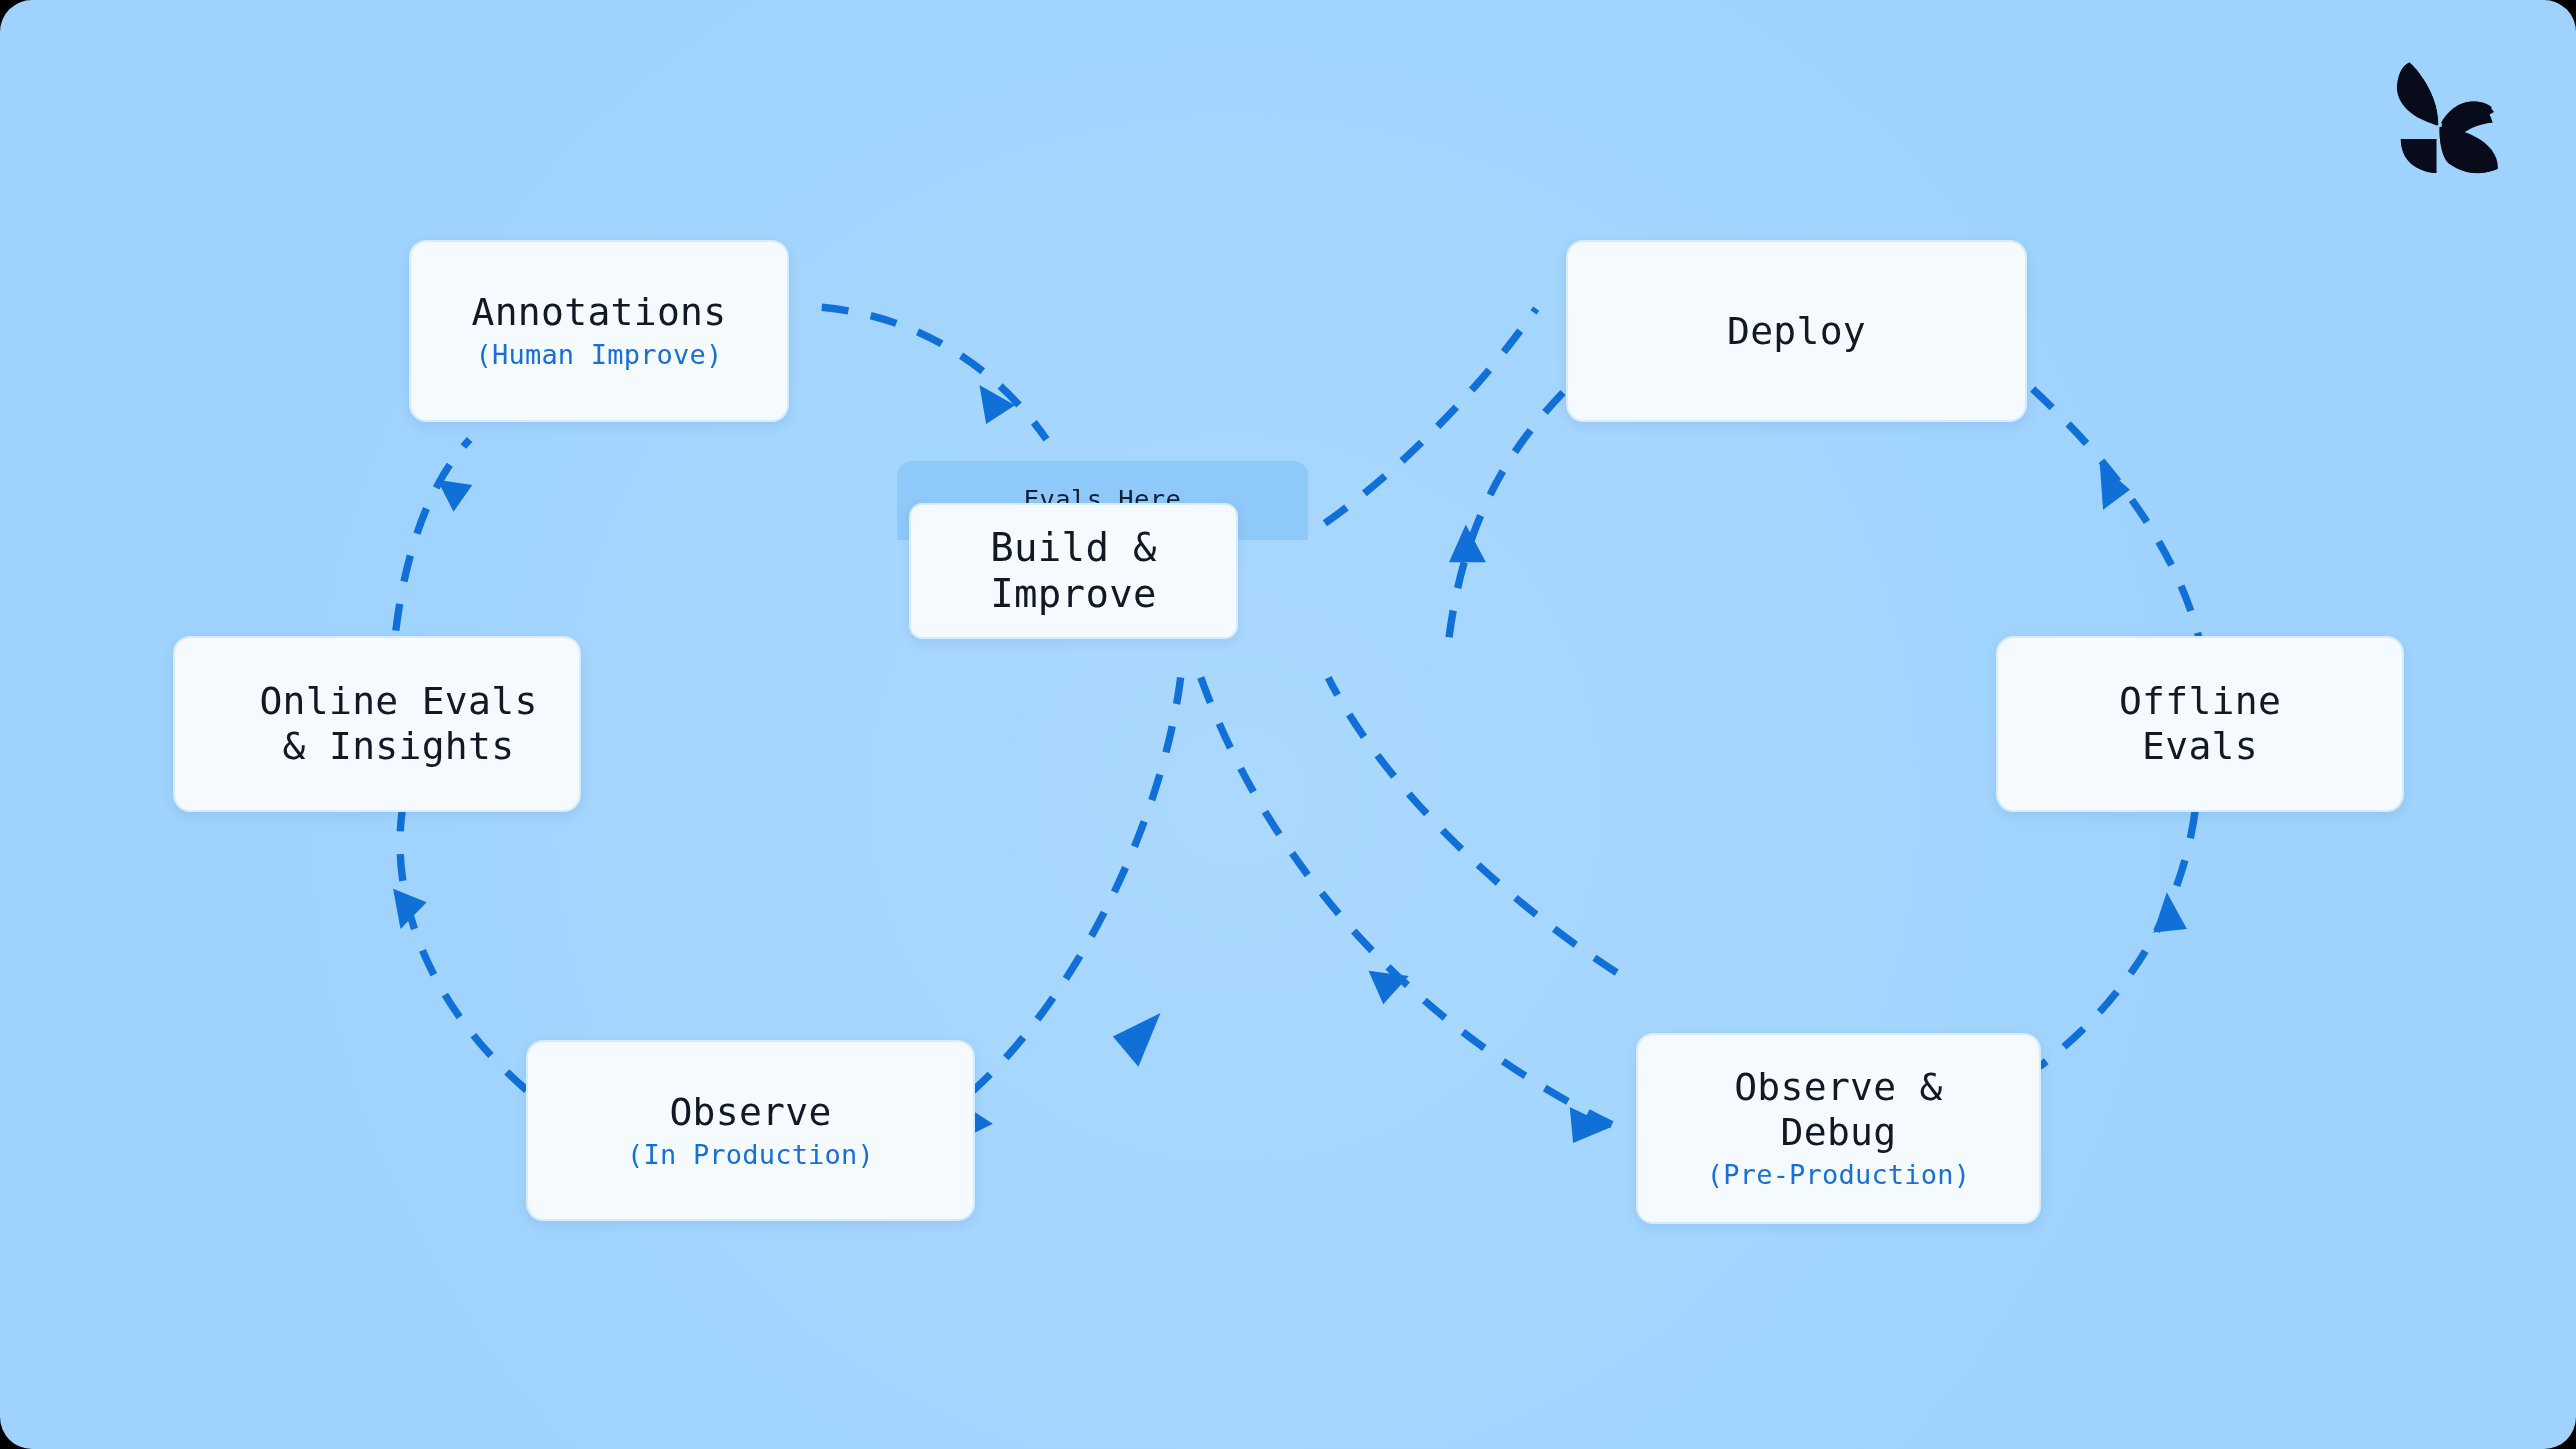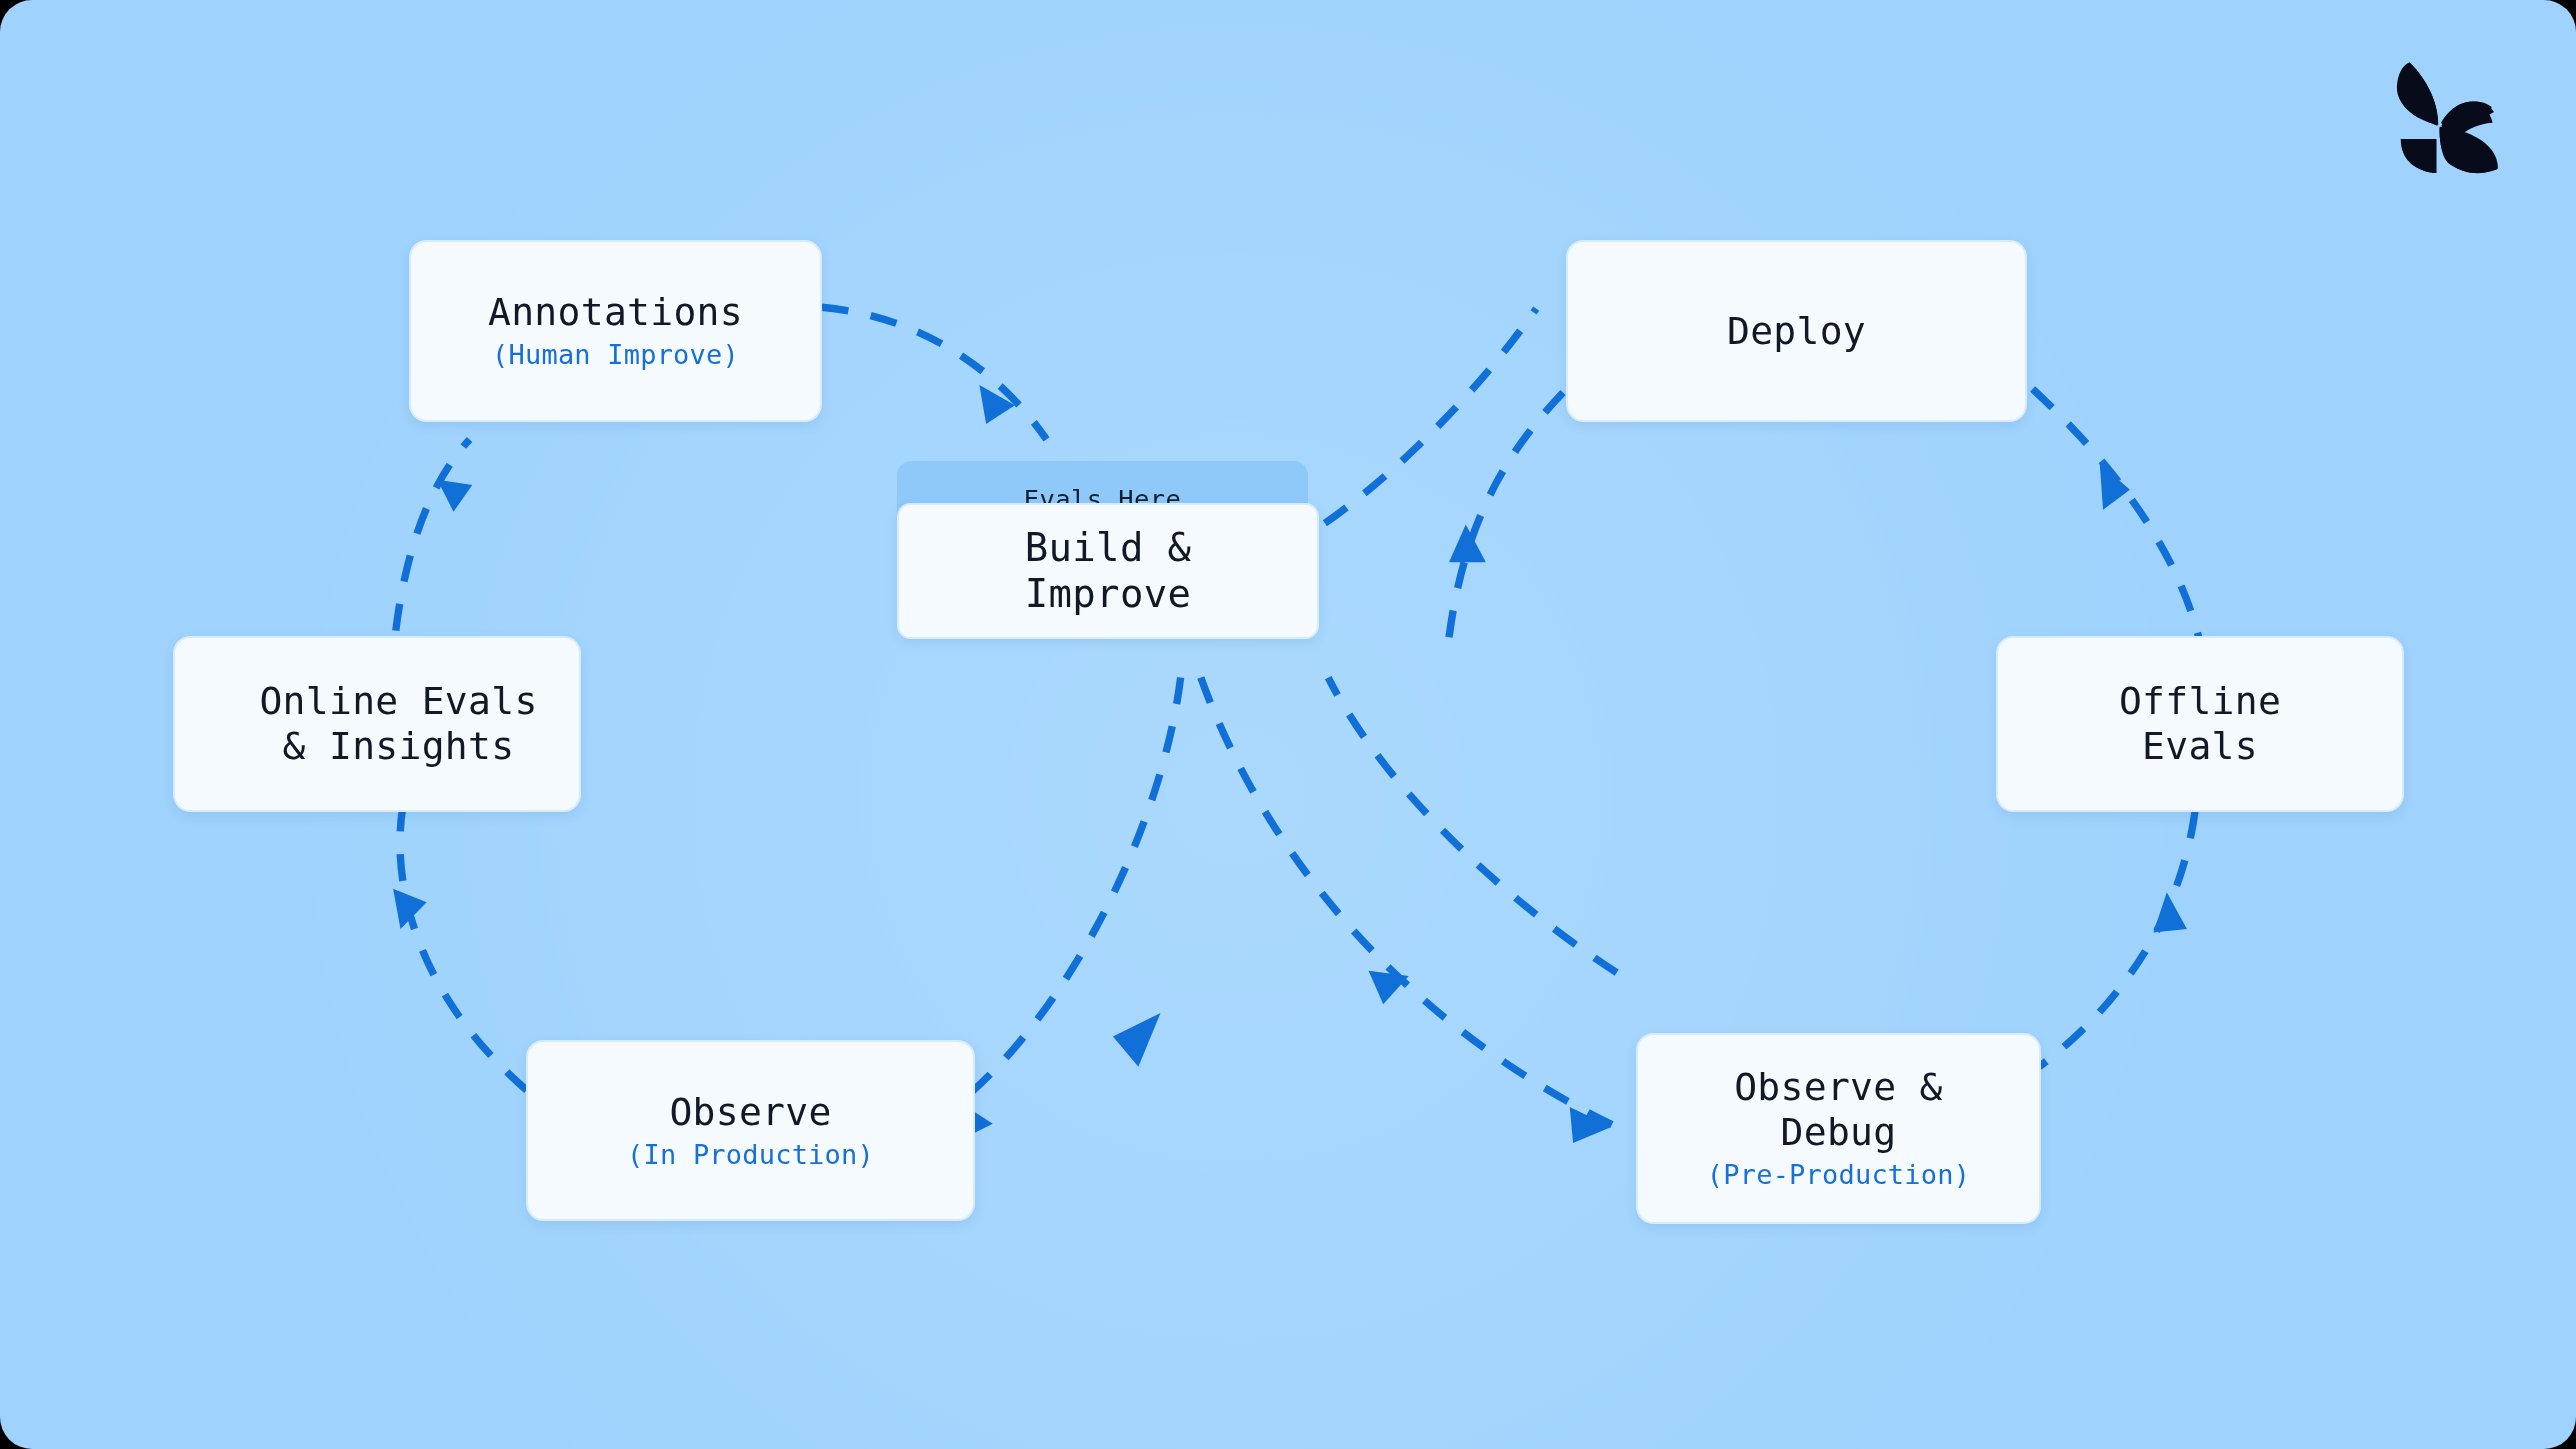--- a/index.html
+++ b/index.html
@@ -69,22 +69,22 @@
     z-index:1;
   }
   #start-badge .badge-label{
     color:#122034;
     font-size:25.5px;
     letter-spacing:0.4px;
     padding-bottom:4px;
   }
   #build-card {
     position:absolute;
-    left:0; top:42px;
-    width:422px; height:136px;
+    left:12px; top:42px;
+    width:329px; height:136px;
     z-index:2;
     border-radius:13.4px;
     text-align:right;
   }
   #build-card .title { font-size:39px; }
 
   
   #logo { position:absolute; right:70px; top:59px; width:134px; height:131px; z-index:5; }
 </style>
 </head>
@@ -126,21 +126,21 @@
     <path class="dash" d="M 3272 1210 C 3250 1370 3160 1500 3040 1590"></path>
     <polygon class="head" points="3230,1330 3260,1385 3210,1390"></polygon>
 
     <path class="dash" d="M 1790 1010 C 1880 1260 2080 1520 2410 1680"></path>
     <polygon class="head" points="2340,1650 2402,1680 2345,1704"></polygon>
 
     <path class="dash" d="M 2410 1450 C 2240 1340 2060 1170 1980 1010"></path>
     <polygon class="head" points="2100,1455 2040,1447 2062,1497"></polygon>
   </svg>
 
-  <div class="node" style="left:409px; top:240px; width:413px; height:182px;">
+  <div class="node" style="left:409px; top:240px; width:380px; height:182px;">
     <div class="title">Annotations</div>
     <div class="sub">(Human Improve)</div>
   </div>
 
   <div class="node" style="left:173px; top:636px; width:408px; height:176px;padding-left:43px;">
     <div class="title">Online Evals
 &amp; Insights</div>
   </div>
 
   <div class="node" style="left:526px; top:1040px; width:449px; height:181px;">

